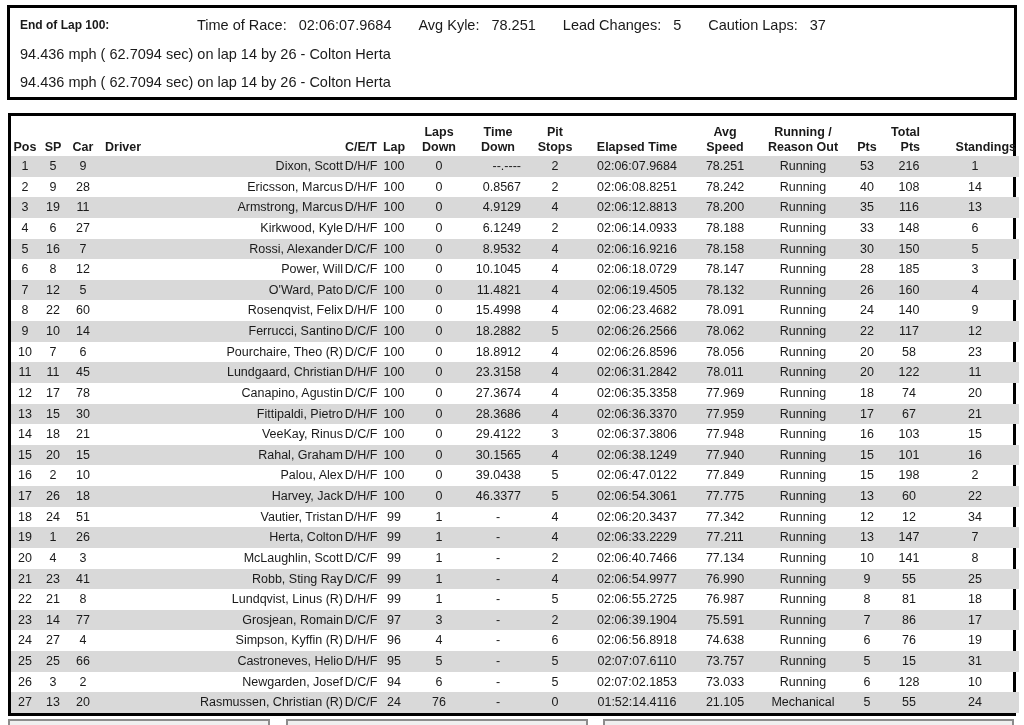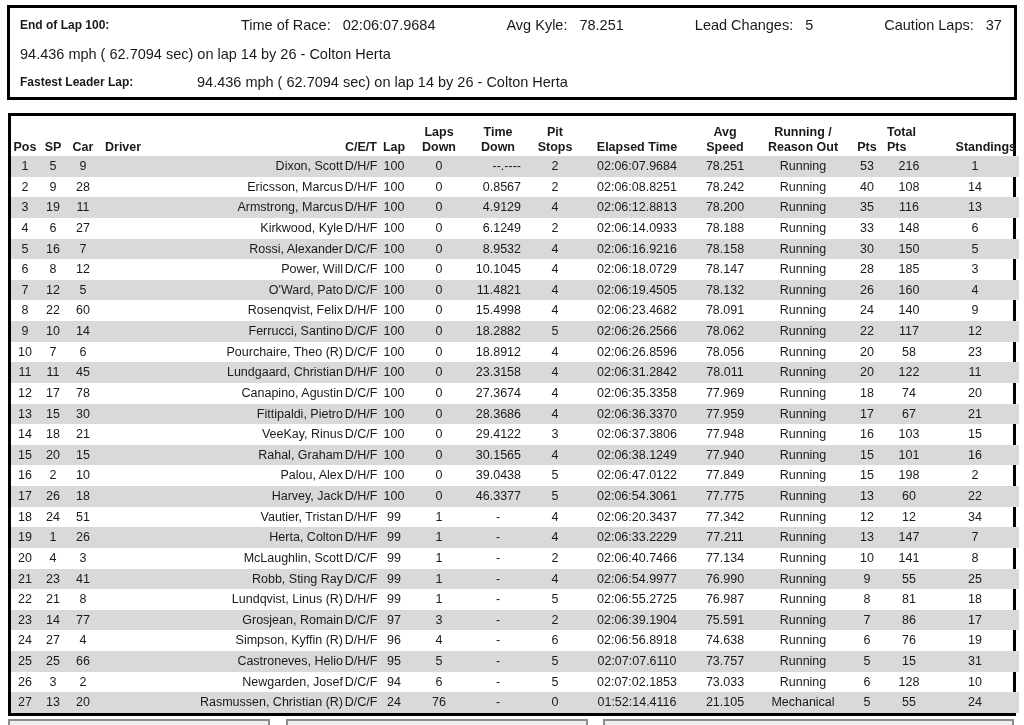--- a/index.html
+++ b/index.html
@@ -9,41 +9,41 @@
     font-family:"Liberation Sans","DejaVu Sans",sans-serif;
   }
   
   .summary-box {
     position:absolute; left:7px; top:5px; width:1010px; height:95px;
     border:3px solid #000; box-sizing:border-box; padding:3px 0 0 10px;
   }
   .summary-row { height:28.5px; display:flex; align-items:center; font-size:14.5px; white-space:pre; }
   .summary-label { font-weight:bold; font-size:12px; flex:0 0 177px; }
   .summary-value {}
-  .stat-name { margin-right:12px;margin-left:44px; }
+  .stat-name { margin-right:12px; }
   .stat-value { margin-right:27px; }
   
   .results-box {
     position:absolute; left:8px; top:113px; width:1008px; height:603px;
     border:3px solid #000; box-sizing:border-box;
   }
   table { width:100%; height:100%; border-collapse:collapse; table-layout:fixed; font-size:12.5px; }
   thead th {
     vertical-align:bottom; font-weight:bold; line-height:1.16;
     white-space:pre-line; height:38px; padding:0 0 2px 0;
   }
   tbody td { padding:0; height:20.6px; line-height:20.6px; white-space:nowrap; overflow:hidden; }
   tbody tr:nth-child(odd) { background:var(--row-alt,#d9d9d9); }
   td.a-left  { text-align:right;  padding-left:6px; }
   td.a-center{ text-align:center; }
   td.a-right { text-align:right; padding-right:6px; }
   th.h-left  { text-align:left;  padding-left:6px; }
   th.h-center{ text-align:center; }
   th.h-right { text-align:right; padding-right:3px; }
-  th.h-rightpad { text-align:left; padding-right:11px; }
+  th.h-rightpad { text-align:right; padding-right:11px; }
   
   .partial-box {
     position:absolute; top:719px; height:16px; box-sizing:border-box;
     border:2px solid #8c8c8c; background:#efefef;
   }
   #pb1 { left:8px;   width:262px; }
   #pb2 { left:286px; width:302px; }
   #pb3 { left:603px; width:411px; }
 </style>
 </head>
@@ -51,21 +51,20 @@
 
 <div class="summary-box">
   <div class="summary-row">
     <span class="summary-label">End of Lap 100:</span>
     <span class="summary-stats" id="end-stats"><span class="stat-name">Time of Race:</span><span class="stat-value">02:06:07.9684</span><span class="stat-name">Avg Kyle:</span><span class="stat-value">78.251</span><span class="stat-name">Lead Changes:</span><span class="stat-value">5</span><span class="stat-name">Caution Laps:</span><span class="stat-value">37</span></span>
   </div>
   <div class="summary-row">
     <span class="summary-value">94.436 mph ( 62.7094 sec) on lap 14 by 26 - Colton Herta</span>
   </div>
   <div class="summary-row">
-    <span class="summary-label">Fastest Leader Lap:</span>
     <span class="summary-value">94.436 mph ( 62.7094 sec) on lap 14 by 26 - Colton Herta</span>
   </div>
 </div>
 
 <div class="results-box">
   <table>
     <colgroup id="rt-cols">
         <col style="width: 28px;">
         <col style="width: 28px;">
         <col style="width: 32px;">

